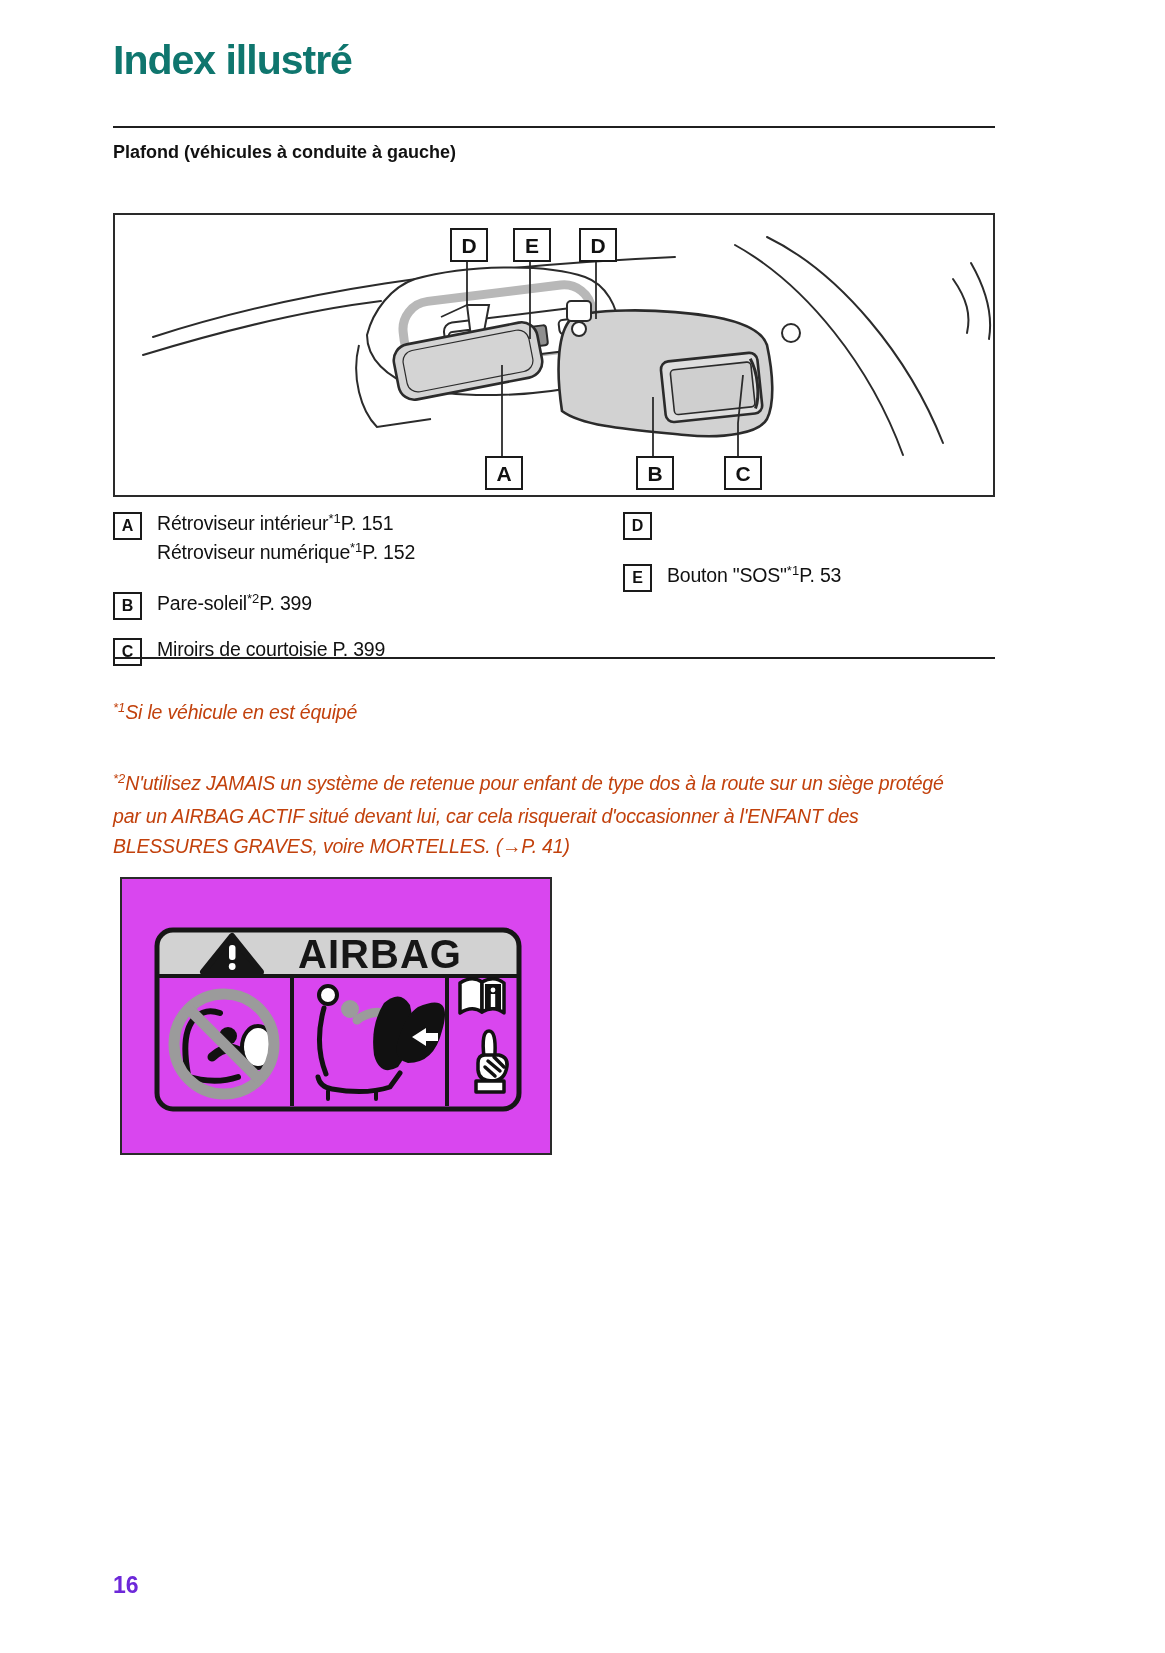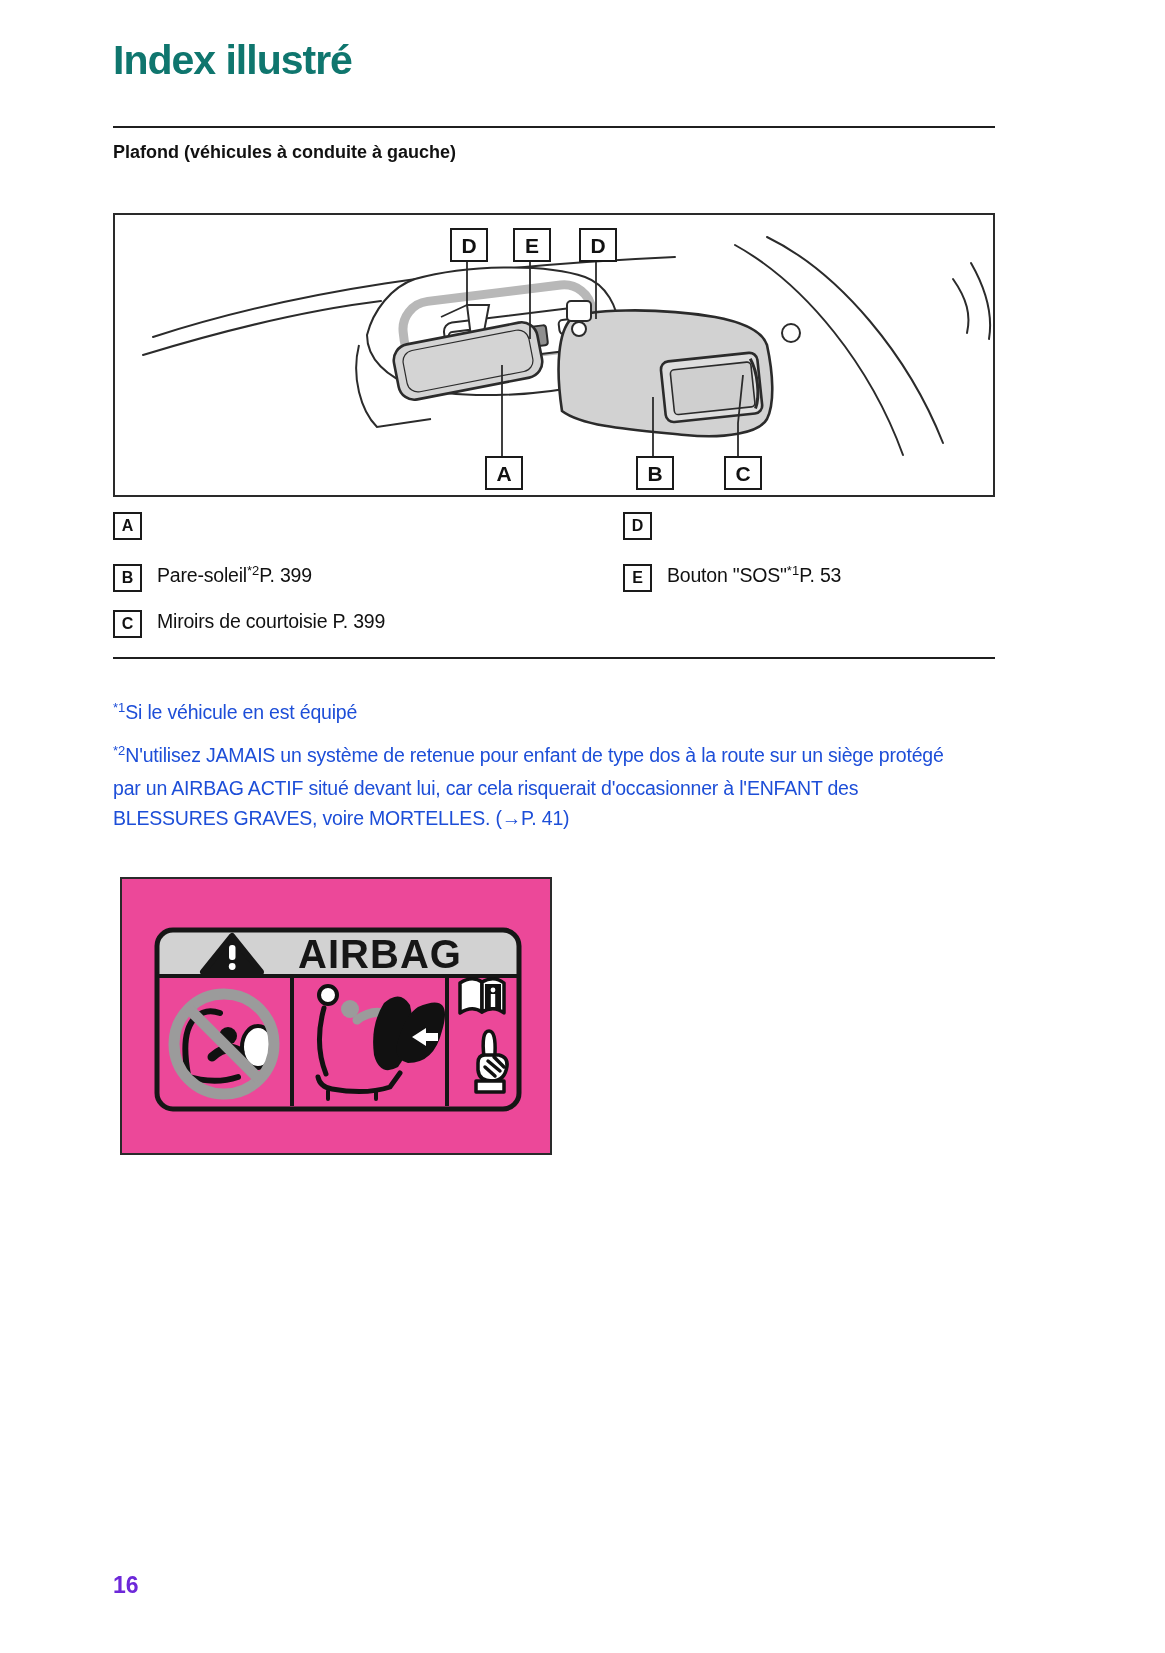--- a/index.html
+++ b/index.html
@@ -34,26 +34,26 @@
   .legend-row{display:flex;align-items:flex-start;}
   .legend-row.two-line{margin-bottom:22px;}
   .legend-row.one-line{margin-bottom:16px;}
   .keybox{
     flex:0 0 auto;width:25px;height:24px;margin:2px 15px 0 0;border:2px solid #1a1a1a;background:#fff;
     display:flex;align-items:center;justify-content:center;
     font-size:16px;font-weight:700;color:#111;line-height:1;
   }
   .legend-text{font-size:19.5px;line-height:27px;letter-spacing:-0.2px;color:#111;}
   .sup{font-size:13px;position:relative;top:-7px;letter-spacing:0;}
-  .footnote{position:absolute;left:0;width:862px;margin:0;font-size:19.5px;line-height:30px;letter-spacing:-0.2px;color:#1d4ed8;}
+  .footnote{position:absolute;left:0;width:862px;margin:0;font-size:19.5px;line-height:30px;letter-spacing:-0.2px;color:#c2410c;font-style:italic;}
   .footnote-1{top:697px;}
-  .footnote-2{top:740px;}
+  .footnote-2{top:768px;}
   .airbag-figure{
     position:absolute;left:7px;top:877px;width:428px;height:274px;
-    border:2px solid #2a2a2a;background:#ec4899;
+    border:2px solid #2a2a2a;background:#d946ef;
   }
   .airbag-figure svg{position:absolute;left:0;top:0;width:428px;height:274px;}
   .page-number{position:absolute;left:0;top:1572px;font-size:23px;font-weight:700;color:#6d28d9;}
 </style>
 </head>
 <body>
 
 <div class="page">
   <div class="content">
 
@@ -116,20 +116,24 @@
       <div class="callout" style="left:398px;top:13px;">E</div>
       <div class="callout" style="left:464px;top:13px;">D</div>
       <div class="callout" style="left:370px;top:241px;">A</div>
       <div class="callout" style="left:521px;top:241px;">B</div>
       <div class="callout" style="left:609px;top:241px;">C</div>
     </div>
 
     <div class="legend-col left">
       <div class="legend-row two-line">
         <div class="keybox">A</div>
+        <div class="legend-text">
+          <div><span>Rétroviseur intérieur</span><span class="sup">*1</span><span>P. 151</span></div>
+          <div><span>Rétroviseur numérique</span><span class="sup">*1</span><span>P. 152</span></div>
+        </div>
       </div>
       <div class="legend-row one-line">
         <div class="keybox">B</div>
         <div class="legend-text">
           <div><span>Pare-soleil</span><span class="sup">*2</span><span>P. 399</span></div>
         </div>
       </div>
       <div class="legend-row one-line">
         <div class="keybox">C</div>
         <div class="legend-text">

